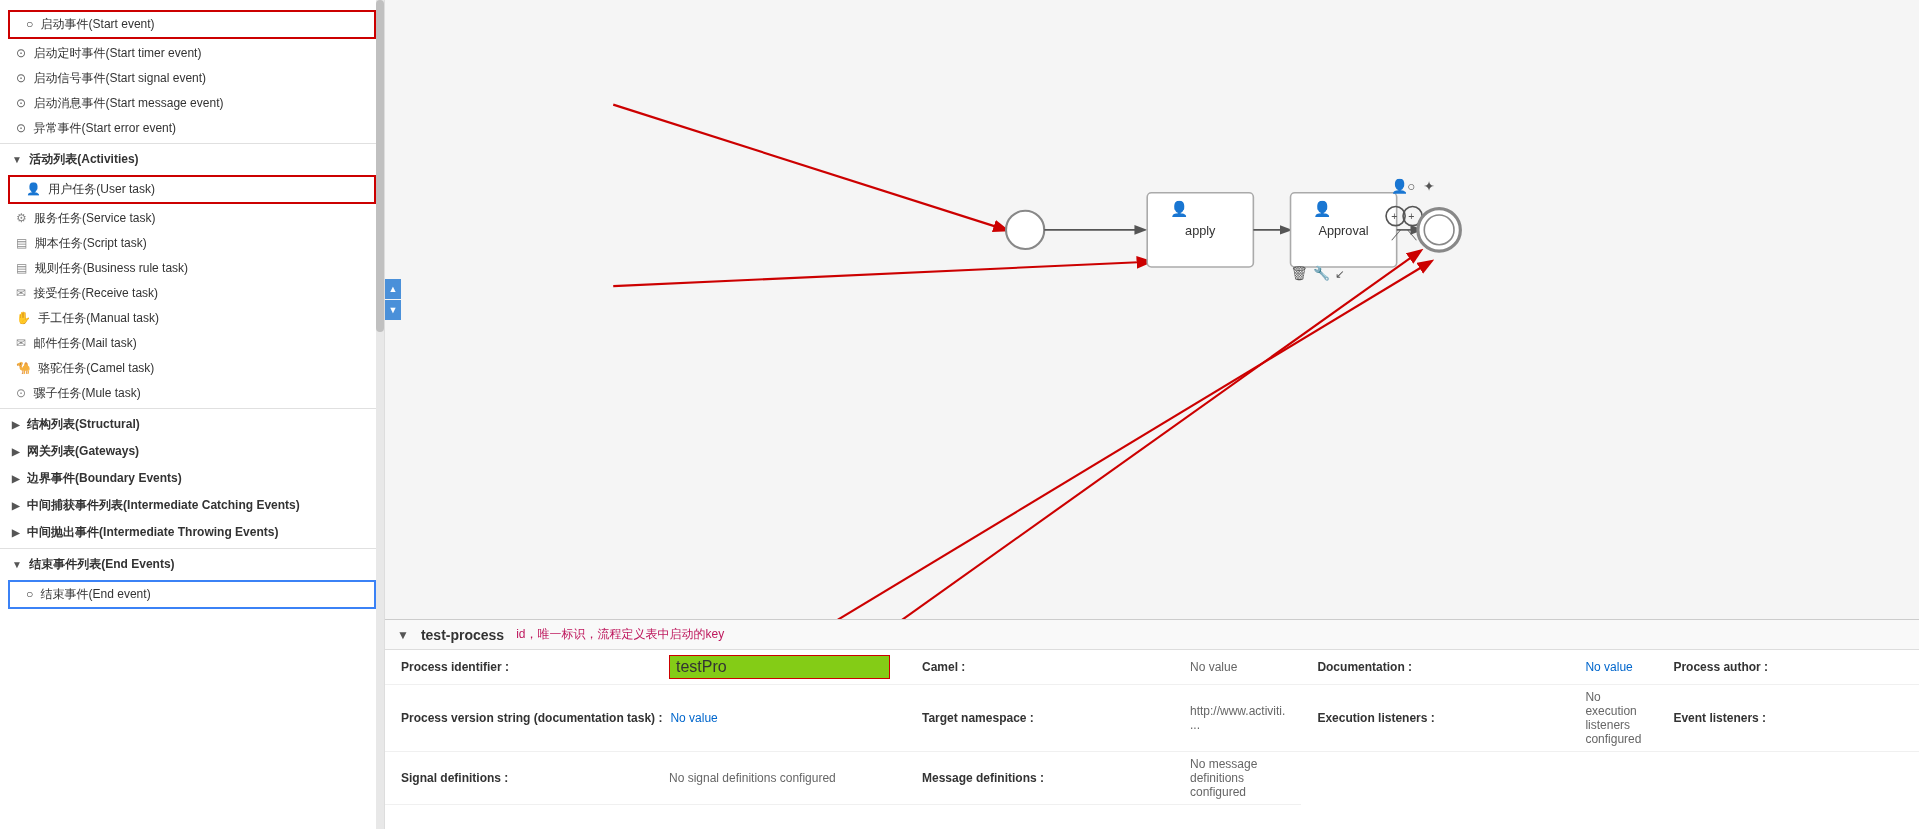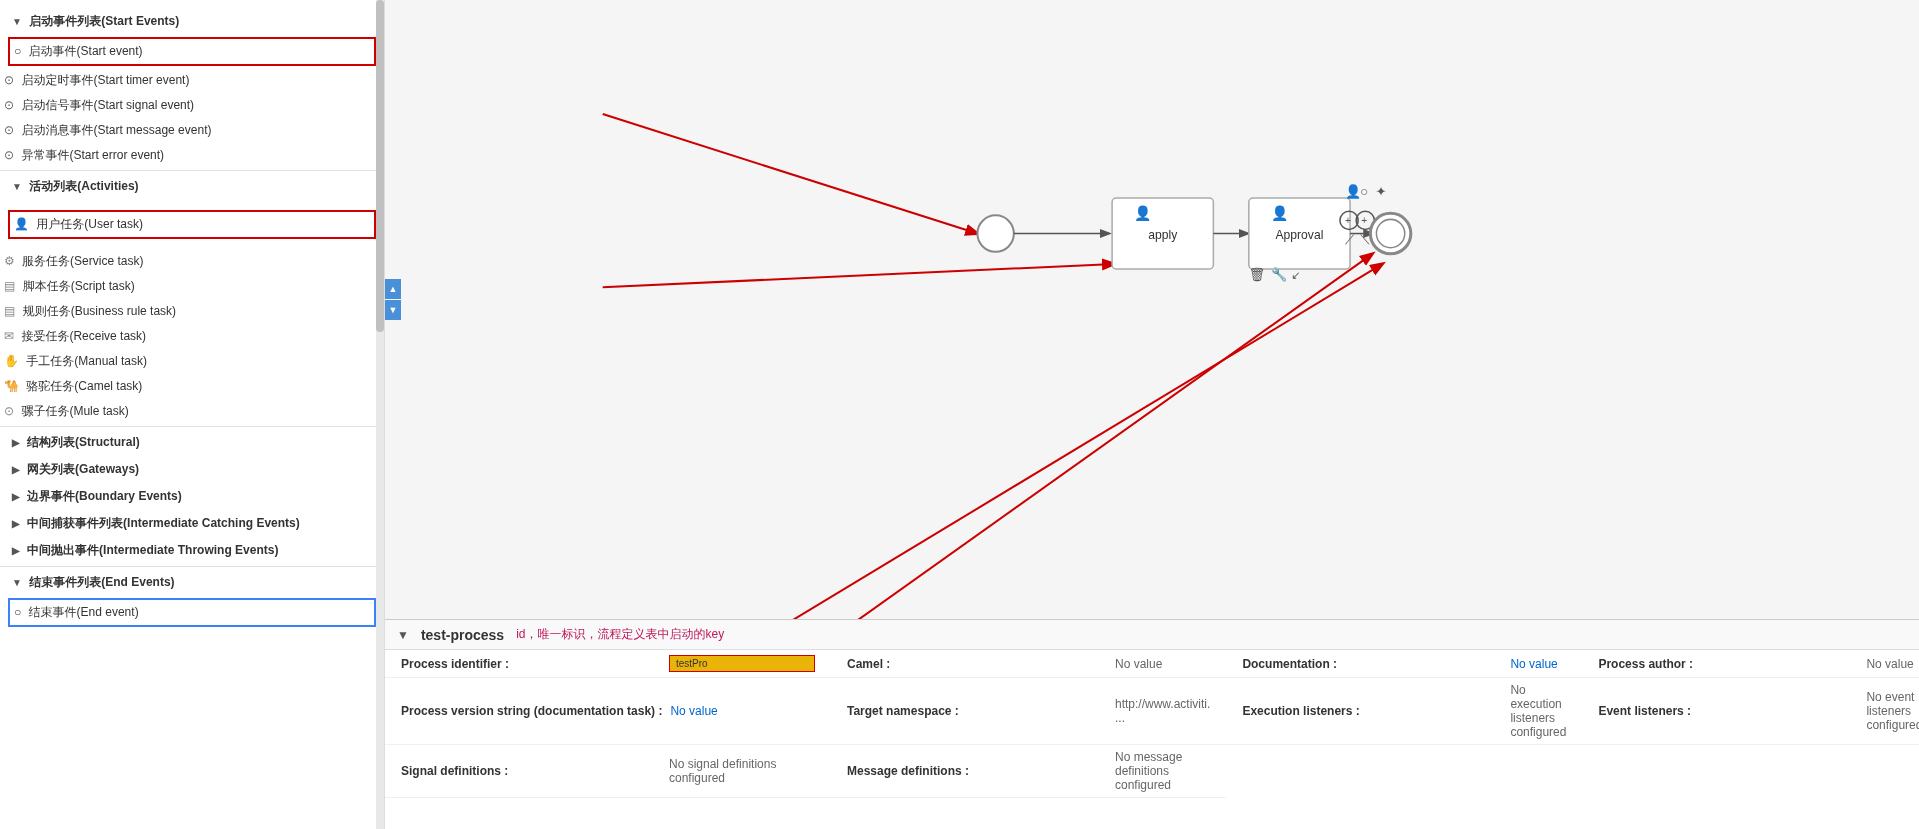--- a/index.html
+++ b/index.html
@@ -10,21 +10,21 @@
     
     .sidebar {
       width: 385px;
       min-width: 385px;
       background: #fff;
       border-right: 1px solid #ddd;
       overflow-y: auto;
       padding: 8px 0;
     }
     .sidebar-item {
-      padding: 4px 4px;
+      padding: 4px 16px;
       cursor: pointer;
       color: #333;
       font-size: 12px;
       white-space: nowrap;
     }
     .sidebar-section-header {
       padding: 5px 12px;
       font-weight: bold;
       color: #333;
       cursor: pointer;
@@ -98,23 +98,23 @@
       font-size: 12px;
     }
 
     .prop-value.highlighted {
       color: #0066cc;
     }
 
     .prop-input {
       border: 1px solid #cc0000;
       padding: 2px 6px;
-      font-size: 10px;
-      color: #333;
-      background: #eab308;
+      font-size: 16px;
+      color: #333;
+      background: #84cc16;
       min-width: 80px;
     }
 
     
     .canvas-svg {
       position: absolute;
       top: 0;
       left: 0;
       width: 100%;
       height: 100%;
@@ -128,24 +128,20 @@
 
     .chevron { font-size: 10px; color: #555; margin-right: 4px; }
   </style>
 </head>
 <body>
 
 <div class="main-area">
 
   <div class="sidebar" style="position:relative;">
 
-    <div class="sidebar-section-header">
-      <span class="chevron">▼</span>
-      <span>启动事件列表(Start Events)</span>
-    </div>
     <div class="sidebar-item highlighted" style="border: 2px solid #cc0000; margin: 2px 8px;">
       <span style="margin-right:4px;">○</span>
       <span>启动事件(Start event)</span>
     </div>
     <div class="sidebar-item">
       <span style="margin-right:4px; color:#666;">⊙</span>
       <span>启动定时事件(Start timer event)</span>
     </div>
     <div class="sidebar-item">
       <span style="margin-right:4px; color:#666;">⊙</span>
@@ -159,21 +155,21 @@
       <span style="margin-right:4px; color:#666;">⊙</span>
       <span>异常事件(Start error event)</span>
     </div>
 
     <div class="sidebar-divider"></div>
 
     <div class="sidebar-section-header">
       <span class="chevron">▼</span>
       <span>活动列表(Activities)</span>
     </div>
-    <div class="sidebar-item highlighted" style="border: 2px solid #cc0000; margin: 10px 8px;">
+    <div class="sidebar-item highlighted" style="border: 2px solid #cc0000; margin: 2px 8px;">
       <span style="margin-right:4px; color:#888;">👤</span>
       <span>用户任务(User task)</span>
     </div>
     <div class="sidebar-item">
       <span style="margin-right:4px; color:#888;">⚙</span>
       <span>服务任务(Service task)</span>
     </div>
     <div class="sidebar-item">
       <span style="margin-right:4px; color:#888;">▤</span>
       <span>脚本任务(Script task)</span>
@@ -182,20 +178,24 @@
       <span style="margin-right:4px; color:#888;">▤</span>
       <span>规则任务(Business rule task)</span>
     </div>
     <div class="sidebar-item">
       <span style="margin-right:4px; color:#888;">✉</span>
       <span>接受任务(Receive task)</span>
     </div>
     <div class="sidebar-item">
       <span style="margin-right:4px; color:#888;">✋</span>
       <span>手工任务(Manual task)</span>
+    </div>
+    <div class="sidebar-item">
+      <span style="margin-right:4px; color:#888;">✉</span>
+      <span>邮件任务(Mail task)</span>
     </div>
     <div class="sidebar-item">
       <span style="margin-right:4px; color:#888;">🐪</span>
       <span>骆驼任务(Camel task)</span>
     </div>
     <div class="sidebar-item">
       <span style="margin-right:4px; color:#888;">⊙</span>
       <span>骡子任务(Mule task)</span>
     </div>
 

